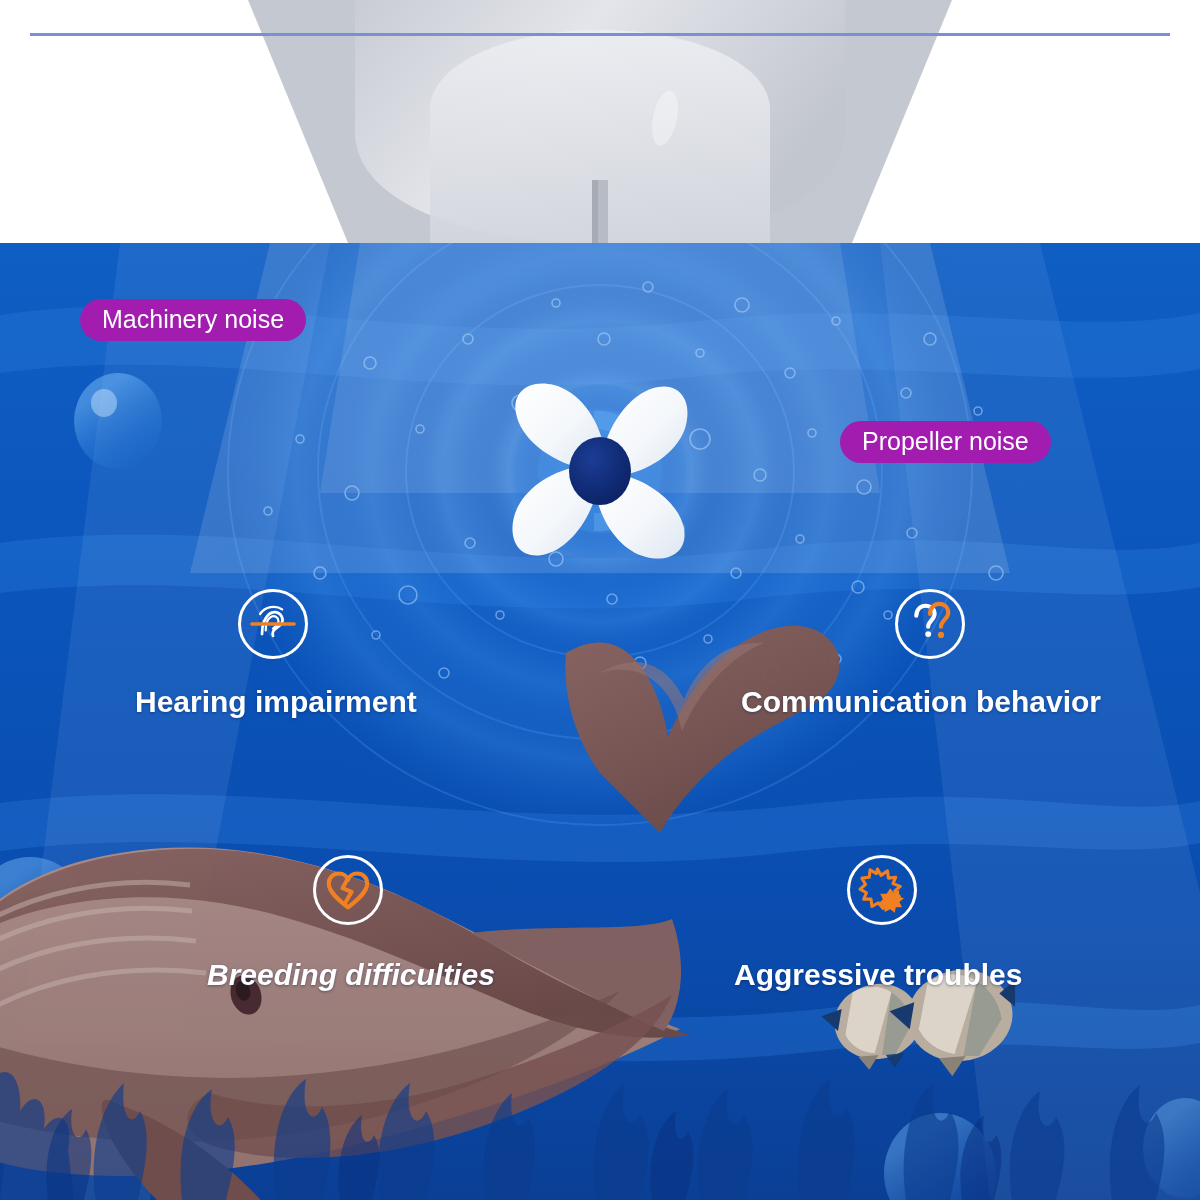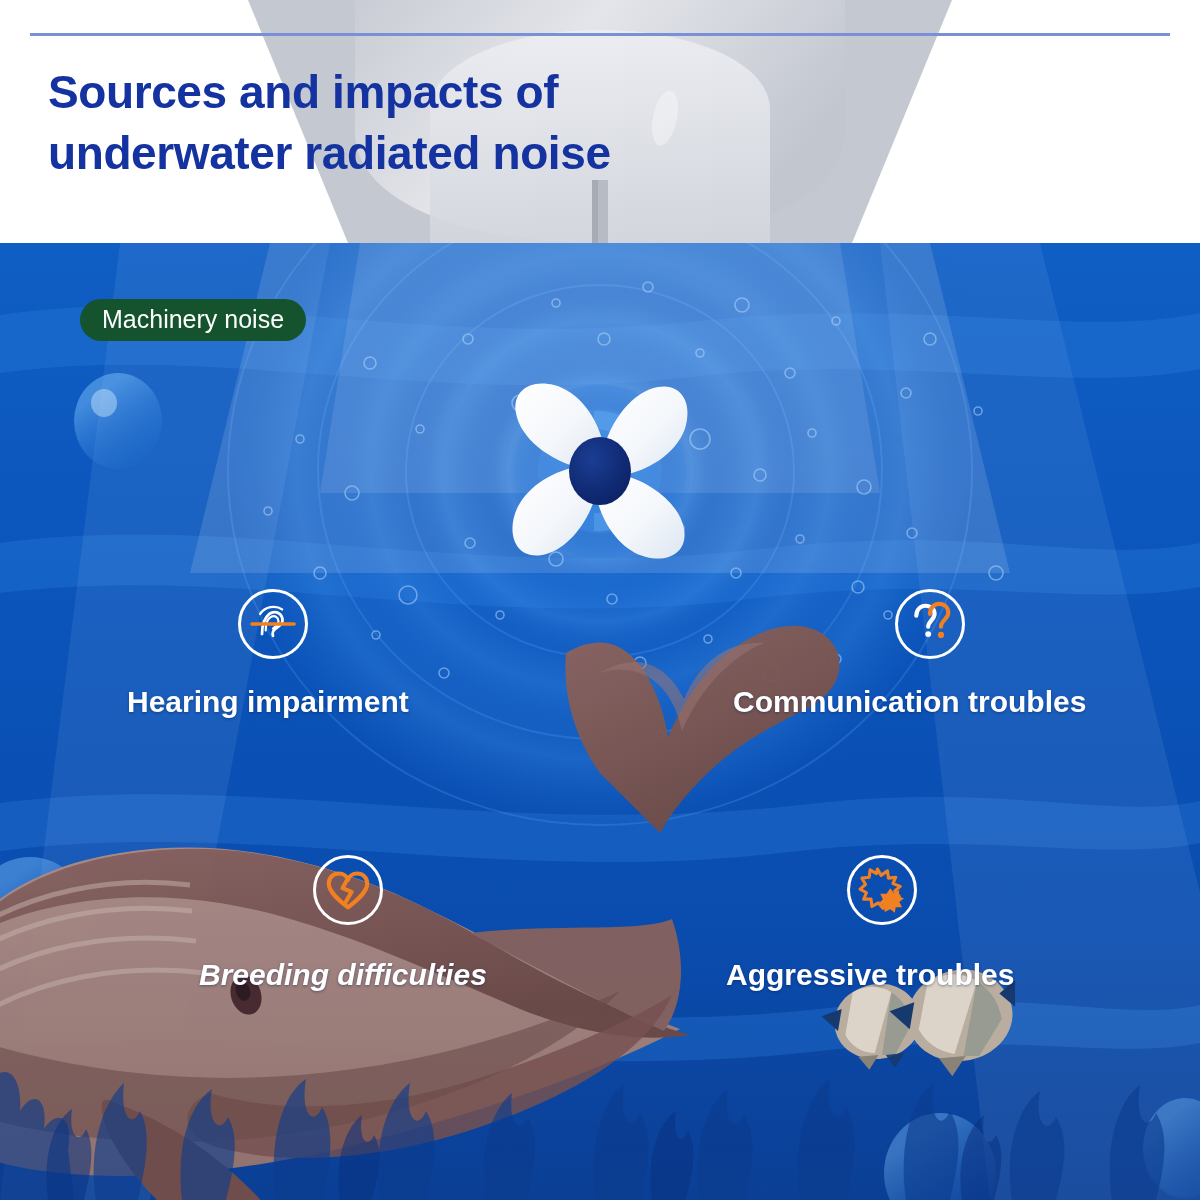--- a/index.html
+++ b/index.html
@@ -27,41 +27,42 @@
   
   #ocean {
     position:absolute; left:0; top:243px; width:1200px; height:957px;
     overflow:hidden; background:#0a50b4;
   }
   #ocean-svg { position:absolute; left:0; top:0; width:1200px; height:957px; }
 
   
   .pill {
     position:absolute; z-index:30;
-    background:#14532d; color:#ffffff;
+    background:#a21caf; color:#ffffff;
     font-size:25px; font-weight:400;
     padding:7px 22px 9px 22px; border-radius:24px;
     white-space:nowrap; line-height:1.05;
   }
   #pill-machinery { left:80px; top:299px; }
   #pill-propeller { left:840px; top:421px; }
   #leader-machinery { left:103px; top:350px; width:388px; }
   #leader-propeller { left:668px; top:471px; width:518px; }
 
   
   .impact { position:absolute; z-index:28; }
   .impact-icon {
     position:absolute; width:70px; height:70px; border-radius:50%;
     border:3px solid #ffffff;
   }
   .impact-icon svg { position:absolute; left:0; top:0; width:100%; height:100%; }
   .impact-label {
     position:absolute; color:#ffffff; font-size:30px; font-weight:bold;
     white-space:nowrap; line-height:1;
     text-shadow:0 1px 3px rgba(3,30,80,.45);
+    margin-left:8px;
   }
 
   #imp-hearing  .impact-icon { left:238px; top:589px; }
   #imp-hearing  .impact-label{ left:127px; top:687px; }
   #imp-comm     .impact-icon { left:895px; top:589px; }
   #imp-comm     .impact-label{ left:733px; top:687px; }
   #imp-breeding .impact-icon { left:313px; top:855px; }
   #imp-breeding .impact-label{ left:199px; top:960px;font-style:italic; }
   #imp-aggress  .impact-icon { left:847px; top:855px; }
   #imp-aggress  .impact-label{ left:726px; top:960px; }
@@ -396,28 +397,27 @@
 
       <path d="M430,110 C430,62 510,30 600,30 C690,30 770,62 770,110
                L770,243 L430,243 Z" fill="url(#hullG2)" opacity="0.9"></path>
 
       <rect x="592" y="180" width="16" height="63" fill="#b7bbc4"></rect>
       <rect x="592" y="180" width="6" height="63" fill="#a6abb5"></rect>
 
       <ellipse cx="665" cy="118" rx="12" ry="28" fill="#ffffff" opacity="0.35" transform="rotate(12 665 118)"></ellipse>
     </svg>
     <div id="hrule"></div>
-    <h1 id="title">Sources and impacts of
-underwater radiated noise</h1>
   </div>
 
   <div id="leader-machinery"></div>
   <div class="pill" id="pill-machinery">Machinery noise</div>
 
   <div id="leader-propeller"></div>
+  <div class="pill" id="pill-propeller">Propeller noise</div>
 
   <div class="impact" id="imp-hearing">
     <div class="impact-icon">
       <svg viewBox="0 0 70 70">
         <path d="M23,46 C23,34 26,28 31,24 C36,20 43,22 45,28 C47,34 42,37 38,40
                  C35,42 34,45 35,48" fill="none" stroke="#ffffff" stroke-width="3" stroke-linecap="round"></path>
         <path d="M27,42 C27,34 29,29 33,27 C37,25 41,28 41,32 C41,36 37,38 35,40" fill="none" stroke="#ffffff" stroke-width="2.4" stroke-linecap="round"></path>
         <path d="M21,24 C26,16 38,14 45,19" fill="none" stroke="#ffffff" stroke-width="2.6" stroke-linecap="round"></path>
         <line x1="12" y1="35" x2="58" y2="35" stroke="#f08021" stroke-width="4" stroke-linecap="round"></line>
       </svg>
@@ -429,21 +429,21 @@
     <div class="impact-icon">
       <svg viewBox="0 0 70 70">
         <path d="M20,26 C20,19 25,15 30,15 C36,15 40,19 40,24
                  C40,30 33,32 33,38" fill="none" stroke="#ffffff" stroke-width="4.5" stroke-linecap="round"></path>
         <circle cx="33" cy="46" r="3.2" fill="#ffffff"></circle>
         <path d="M35,24 C35,17 40,13 45,13 C51,13 55,17 55,23
                  C55,29 47,31 47,38" fill="none" stroke="#f08021" stroke-width="4.5" stroke-linecap="round"></path>
         <circle cx="47" cy="47" r="3.4" fill="#f08021"></circle>
       </svg>
     </div>
-    <div class="impact-label">Communication troubles</div>
+    <div class="impact-label">Communication behavior</div>
   </div>
 
   <div class="impact" id="imp-breeding">
     <div class="impact-icon">
       <svg viewBox="0 0 70 70">
         <path d="M35,54 C22,44 14,36 14,28 C14,21 19,17 25,17
                  C30,17 34,20 35,24 C36,20 40,17 45,17
                  C51,17 56,21 56,28 C56,36 48,44 35,54 Z" fill="none" stroke="#f08021" stroke-width="4.5" stroke-linejoin="round"></path>
         <path d="M35,22 L29,33 L39,37 L32,49" fill="none" stroke="#f08021" stroke-width="4.5" stroke-linejoin="round" stroke-linecap="round"></path>
       </svg>

